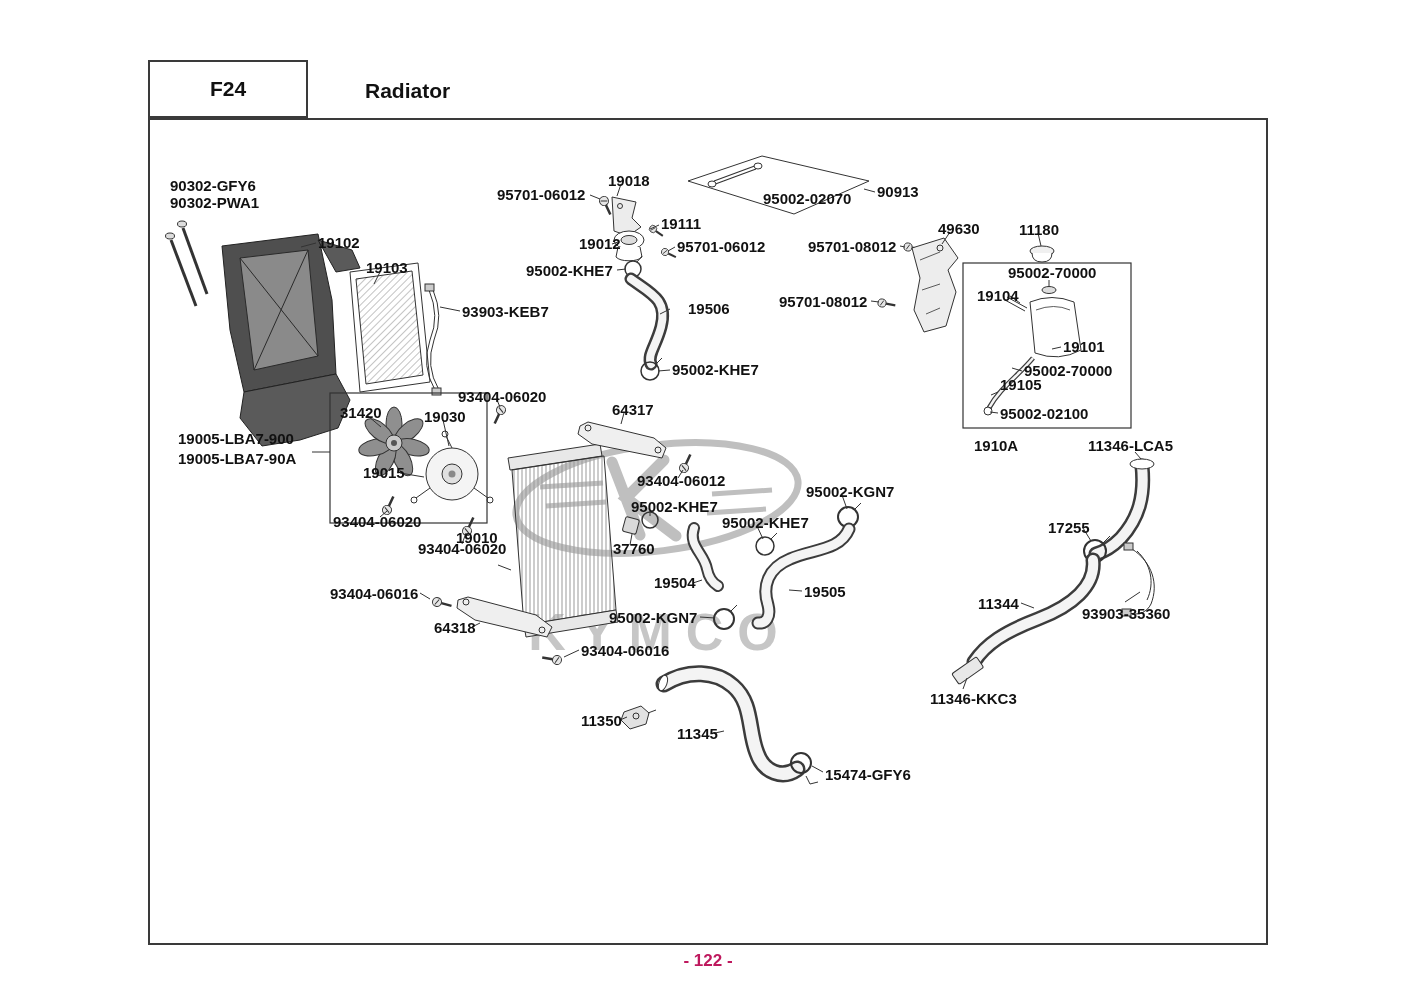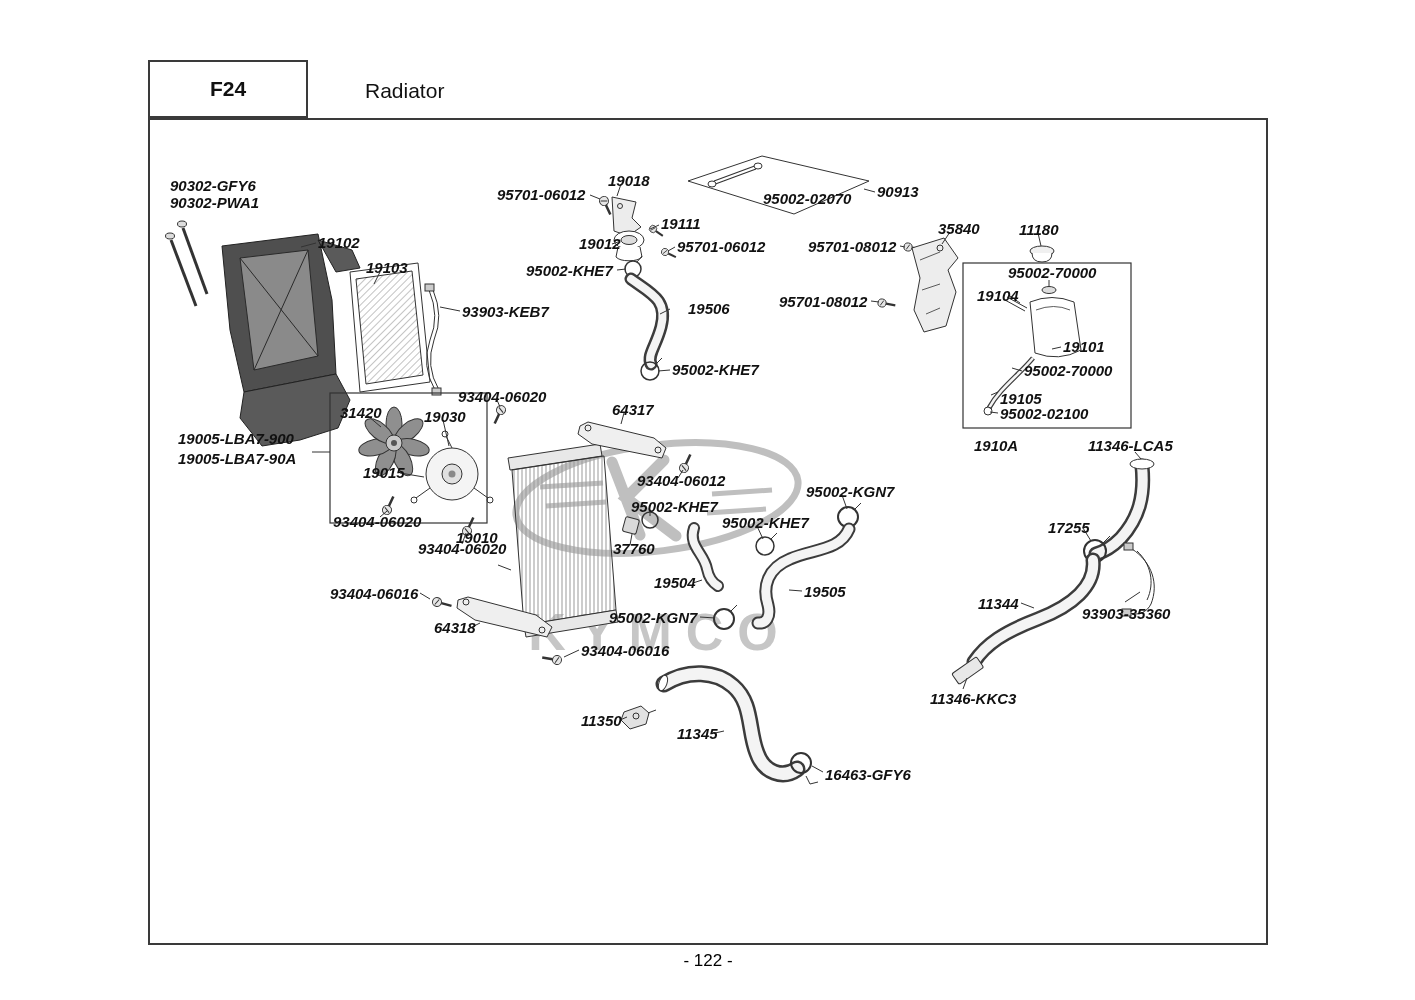--- a/index.html
+++ b/index.html
@@ -1,24 +1,24 @@
 <!DOCTYPE html>
 <html><head>
 <meta charset="utf-8">
 <style>
   * { margin:0; padding:0; box-sizing:border-box; }
   html,body { width:1415px; height:1000px; background:#ffffff; font-family:"Liberation Sans",sans-serif; position:relative; overflow:hidden; }
   .page { position:absolute; inset:0; background:#fff; }
   .code-box { position:absolute; left:148px; top:60px; width:160px; height:58px; border:2px solid #3a3a3a; display:flex; align-items:center; justify-content:center; font-size:21px; font-weight:bold; color:#111; background:#fff; z-index:5; }
-  .page-title { position:absolute; left:365px; top:79px; font-size:21px; font-weight:normal; color:#111; z-index:5; }
+  .page-title { position:absolute; left:365px; top:79px; font-size:21px; font-weight:bold; color:#111; z-index:5; }
   .frame { position:absolute; left:148px; top:118px; width:1120px; height:827px; border:2px solid #3a3a3a; background:#fff; }
   svg.art { position:absolute; left:0; top:0; width:1415px; height:1000px; pointer-events:none; z-index:2; }
-  #labels { position:absolute; left:0; top:0; width:1258px; height:1000px; pointer-events:none; z-index:3;font-style:italic; }
+  #labels { position:absolute; left:0; top:0; width:1258px; height:1000px; pointer-events:none; z-index:3; }
   .part-label { position:absolute; font-size:15px; font-weight:bold; color:#111; white-space:nowrap; line-height:1.15; }
-  .page-num { position:absolute; left:148px; top:951px; width:1120px; text-align:center; font-size:17px; font-weight:normal; color:#000000; z-index:5; }
+  .page-num { position:absolute; left:148px; top:951px; width:1120px; text-align:center; font-size:17px; font-weight:bold; color:#be185d; z-index:5; }
 </style>
 </head>
 <body>
 
 <div class="page">
 
   <div class="code-box">
     <span>F24</span>
   </div>
   <div class="page-title">Radiator</div>
@@ -308,28 +308,28 @@
       <div class="part-label" style="left: 608px; top: 172px;">19018</div>
       <div class="part-label" style="left: 661px; top: 215px;">19111</div>
       <div class="part-label" style="left: 579px; top: 235px;">19012</div>
       <div class="part-label" style="left: 677px; top: 238px;">95701-06012</div>
       <div class="part-label" style="left: 526px; top: 262px;">95002-KHE7</div>
       <div class="part-label" style="left: 672px; top: 300px; margin-left: 16px;">19506</div>
       <div class="part-label" style="left: 672px; top: 361px;">95002-KHE7</div>
       <div class="part-label" style="left: 763px; top: 190px;">95002-02070</div>
       <div class="part-label" style="left: 877px; top: 183px;">90913</div>
       <div class="part-label" style="left: 808px; top: 238px;">95701-08012</div>
-      <div class="part-label" style="left: 938px; top: 220px;">35840</div>
+      <div class="part-label" style="left: 938px; top: 220px;">49630</div>
       <div class="part-label" style="left: 1019px; top: 221px;">11180</div>
       <div class="part-label" style="left: 779px; top: 293px;">95701-08012</div>
       <div class="part-label" style="left: 1008px; top: 264px;">95002-70000</div>
       <div class="part-label" style="left: 977px; top: 287px;">19104</div>
       <div class="part-label" style="left: 1063px; top: 338px;">19101</div>
       <div class="part-label" style="left: 1024px; top: 362px;">95002-70000</div>
-      <div class="part-label" style="left: 1000px; top: 390px;">19105</div>
+      <div class="part-label" style="left: 1000px; top: 376px;">19105</div>
       <div class="part-label" style="left: 1000px; top: 405px;">95002-02100</div>
       <div class="part-label" style="left: 974px; top: 437px;">1910A</div>
       <div class="part-label" style="left: 1088px; top: 437px;">11346-LCA5</div>
       <div class="part-label" style="left: 458px; top: 388px;">93404-06020</div>
       <div class="part-label" style="left: 340px; top: 404px;">31420</div>
       <div class="part-label" style="left: 424px; top: 408px;">19030</div>
       <div class="part-label" style="left: 178px; top: 430px;">19005-LBA7-900</div>
       <div class="part-label" style="left: 178px; top: 450px;">19005-LBA7-90A</div>
       <div class="part-label" style="left: 363px; top: 464px;">19015</div>
       <div class="part-label" style="left: 333px; top: 513px;">93404-06020</div>
@@ -342,21 +342,21 @@
       <div class="part-label" style="left: 613px; top: 540px;">37760</div>
       <div class="part-label" style="left: 456px; top: 529px;">19010</div>
       <div class="part-label" style="left: 654px; top: 574px;">19504</div>
       <div class="part-label" style="left: 804px; top: 583px;">19505</div>
       <div class="part-label" style="left: 609px; top: 609px;">95002-KGN7</div>
       <div class="part-label" style="left: 330px; top: 585px;">93404-06016</div>
       <div class="part-label" style="left: 434px; top: 619px;">64318</div>
       <div class="part-label" style="left: 581px; top: 642px;">93404-06016</div>
       <div class="part-label" style="left: 581px; top: 712px;">11350</div>
       <div class="part-label" style="left: 677px; top: 725px;">11345</div>
-      <div class="part-label" style="left: 825px; top: 766px;">16463-GFY6</div>
+      <div class="part-label" style="left: 825px; top: 766px;">15474-GFY6</div>
       <div class="part-label" style="left: 1048px; top: 519px;">17255</div>
       <div class="part-label" style="left: 978px; top: 595px;">11344</div>
       <div class="part-label" style="left: 1082px; top: 605px;">93903-35360</div>
       <div class="part-label" style="left: 930px; top: 690px;">11346-KKC3</div>
     </div>
 
   <div class="page-num">- 122 -</div>
 </div>
 
 </body></html>

